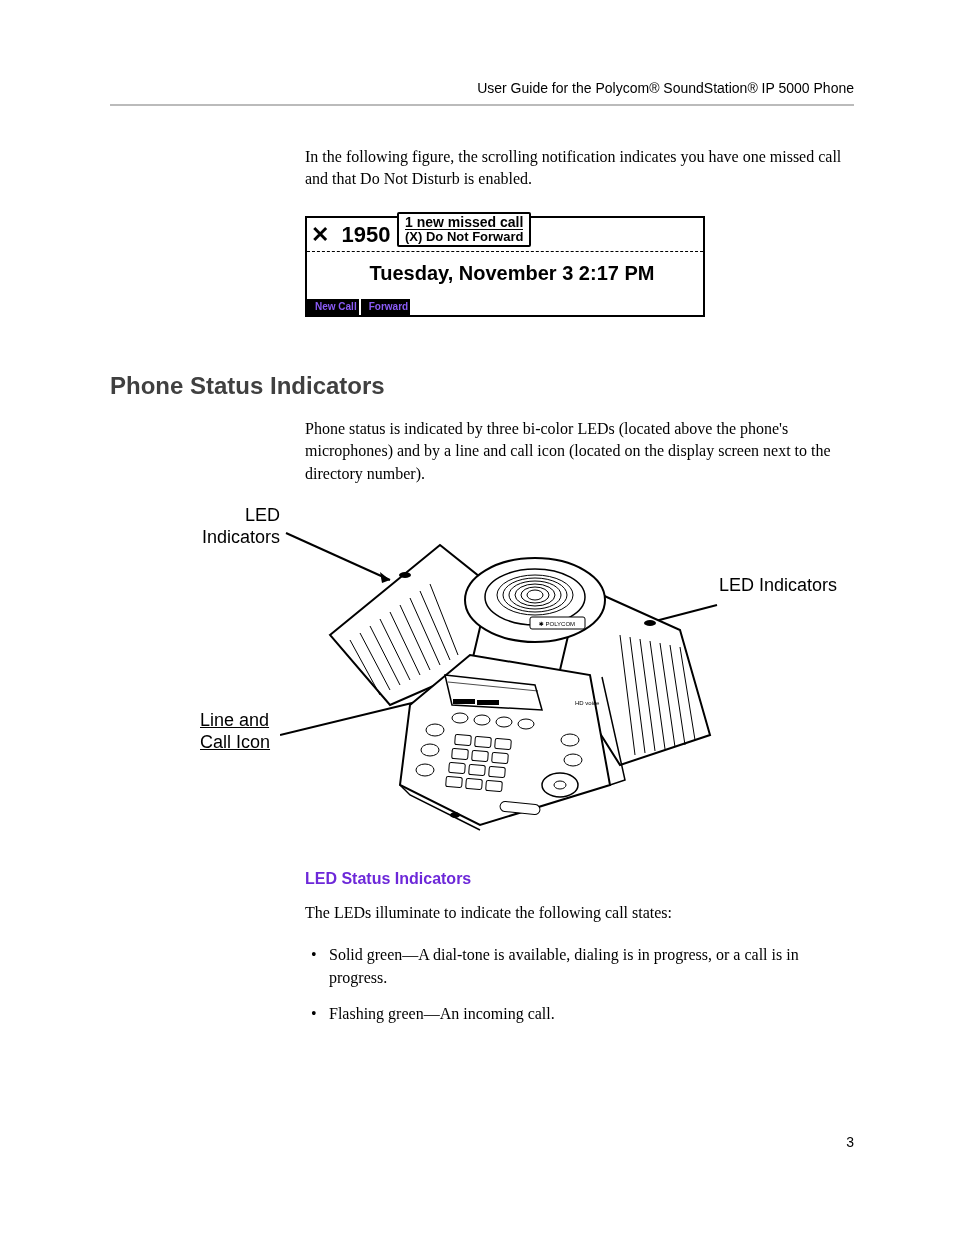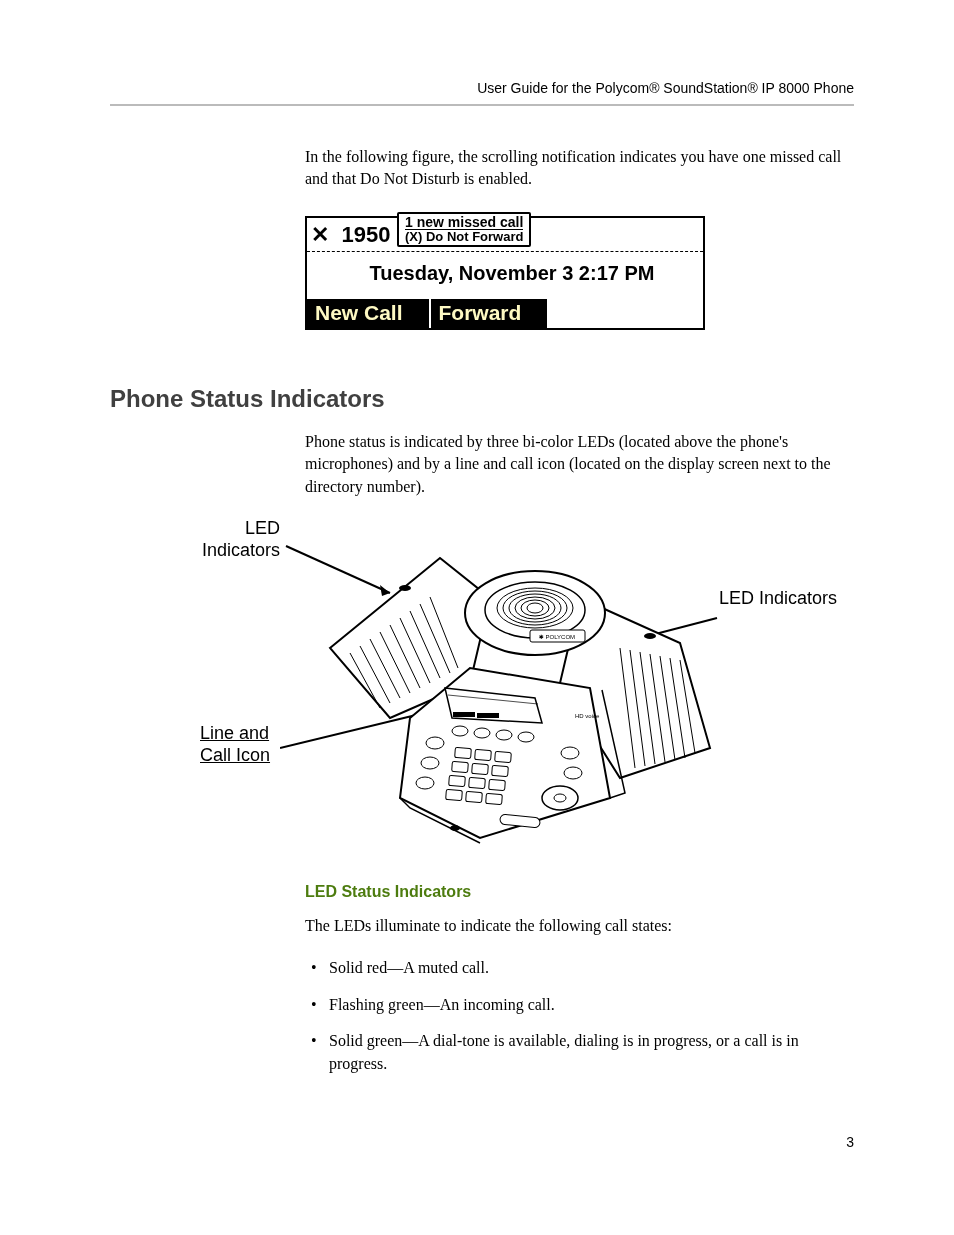--- a/index.html
+++ b/index.html
@@ -80,25 +80,25 @@
       font-weight: bold;
       font-size: 20px;
       padding: 10px 0 14px 14px;
       font-family: Arial, sans-serif;
     }
     .softkeys {
       display: flex;
     }
     .softkey {
       background: #000;
-      color: #fef9c3;
-      font-weight: bold;
-      font-family: Arial, sans-serif;
-      font-size: 21px;
-      padding: 2px 26px 3px 8px;
+      color: #8b5cf6;
+      font-weight: bold;
+      font-family: Arial, sans-serif;
+      font-size: 10px;
+      padding: 2px 2px 3px 8px;
       border-right: 2px solid #fff;
     }
     .section-heading {
       color: #404040;
       font-family: Arial, sans-serif;
       font-weight: bold;
       font-size: 24px;
       margin-bottom: 18px;
     }
     .body-para {
@@ -122,21 +122,21 @@
     .callout-led-left { left: 90px; top: 0; text-align: right; width: 80px; }
     .callout-led-right { left: 609px; top: 70; top: 70px; }
     .callout-line-icon { left: 90px; top: 205px; text-align: left; width: 75px; text-decoration: underline; }
     .phone-svg {
       position: absolute;
       left: 170px;
       top: 0;
     }
     .sub-heading {
       margin-left: 195px;
-      color: #4d7c0f;
+      color: #6d28d9;
       font-family: Arial, sans-serif;
       font-weight: bold;
       font-size: 16px;
       margin-bottom: 14px;
     }
     .bullet-list {
       margin-left: 195px;
       list-style: none;
       font-family: 'Palatino Linotype', Palatino, serif;
     }
@@ -157,21 +157,21 @@
       position: absolute;
       bottom: 85px;
       right: 100px;
       font-size: 14px;
       font-family: Arial, sans-serif;
     }
   </style>
 </head>
 <body>
 
-<div class="header-line">User Guide for the Polycom® SoundStation® IP 8000 Phone</div>
+<div class="header-line">User Guide for the Polycom® SoundStation® IP 5000 Phone</div>
 
 <p class="intro-para">In the following figure, the scrolling notification indicates you have one missed call and that Do Not Disturb is enabled.</p>
 
 <div class="phone-screen">
   <div class="screen-top">
     <span class="x-icon">✕</span>
     <span class="ext-num">1950</span>
     <div class="bubble">
       <div class="bubble-line1">1 new missed call</div>
       <div class="bubble-line2">(X) Do Not Forward</div>
@@ -286,18 +286,17 @@
     <path d="M 330 280 L 345 275 L 322 172" fill="none" stroke="#000" stroke-width="1.5"></path>
     <path d="M 120 280 L 130 290 L 200 325" fill="none" stroke="#000" stroke-width="1.5"></path>
   </svg>
 </div>
 
 <h3 class="sub-heading">LED Status Indicators</h3>
 
 <p class="body-para">The LEDs illuminate to indicate the following call states:</p>
 
 <ul class="bullet-list">
-  <li>Solid red—A muted call.</li>
+  <li>Solid green—A dial-tone is available, dialing is in progress, or a call is in progress.</li>
   <li>Flashing green—An incoming call.</li>
-  <li>Solid green—A dial-tone is available, dialing is in progress, or a call is in progress.</li>
 </ul>
 
 <div class="page-num">3</div>
 
 </body></html>

